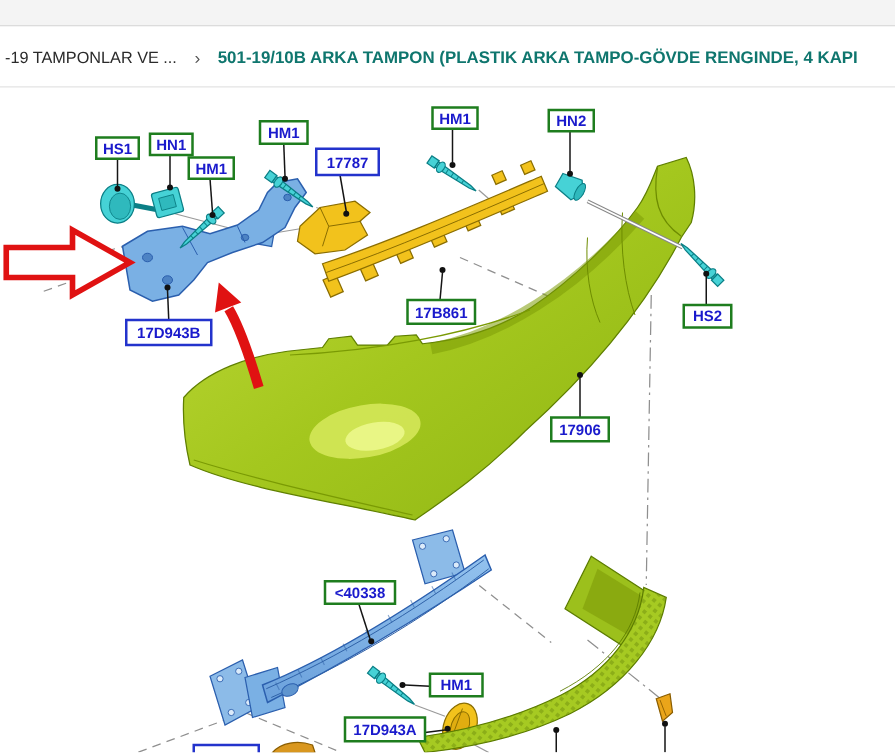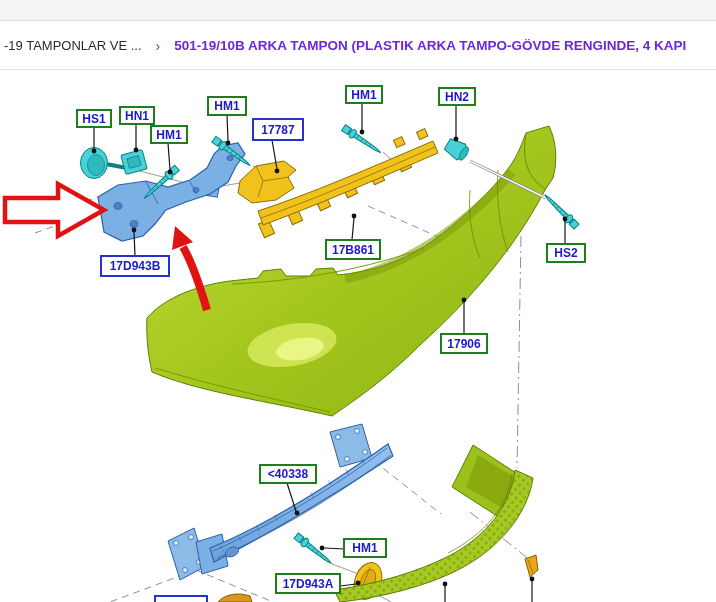--- a/index.html
+++ b/index.html
@@ -12,21 +12,21 @@
     background:#f4f4f4;border-bottom:1px solid #dcdcdc;box-sizing:border-box;
   }
   .crumbs{
     position:absolute;top:22px;left:0;width:716px;height:48px;background:#fff;
     border-bottom:1px solid #e3e3e3;box-sizing:border-box;
     display:flex;align-items:center;padding-left:4px;
     white-space:nowrap;overflow:hidden;
   }
   .crumb-parent{font-size:13px;color:#2a2a2a;cursor:pointer;}
   .crumb-sep{margin:0 14px;color:#555;font-size:14px;}
-  .crumb-current{font-weight:bold;font-size:13.5px;color:#6d28d9;}
+  .crumb-current{font-weight:bold;font-size:13.5px;color:#0f766e;}
   svg.diagram{position:absolute;top:0;left:0;}
   .lb{fill:#ffffff;stroke:#1e7d1e;stroke-width:2;}
   .lb.blue{stroke:#2333cc;}
   text.lt{font:bold 12px "Liberation Sans",sans-serif;fill:#1a1acc;text-anchor:middle;}
   .co{stroke:#151515;stroke-width:1.2;}
   .dot{fill:#111;}
   .thin{stroke:#9a9a9a;stroke-width:1;}
   .dash{stroke:#8f8f8f;stroke-width:1;stroke-dasharray:7 5;}
   .dashdot{stroke:#8f8f8f;stroke-width:1;stroke-dasharray:11 4 2 4;}
 </style>

